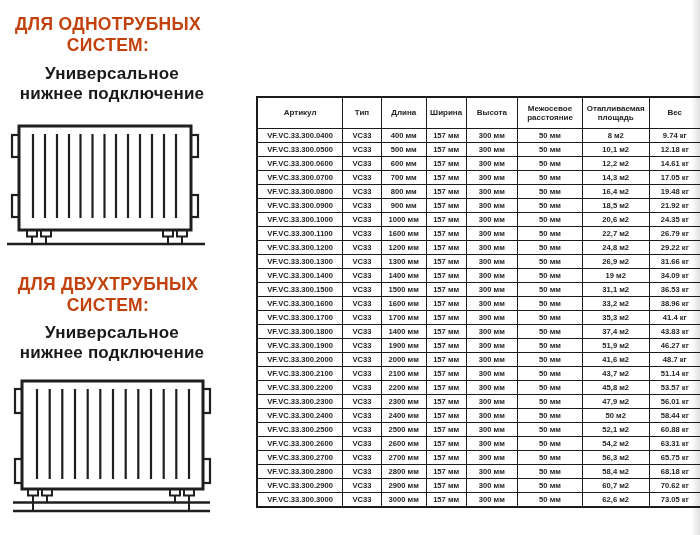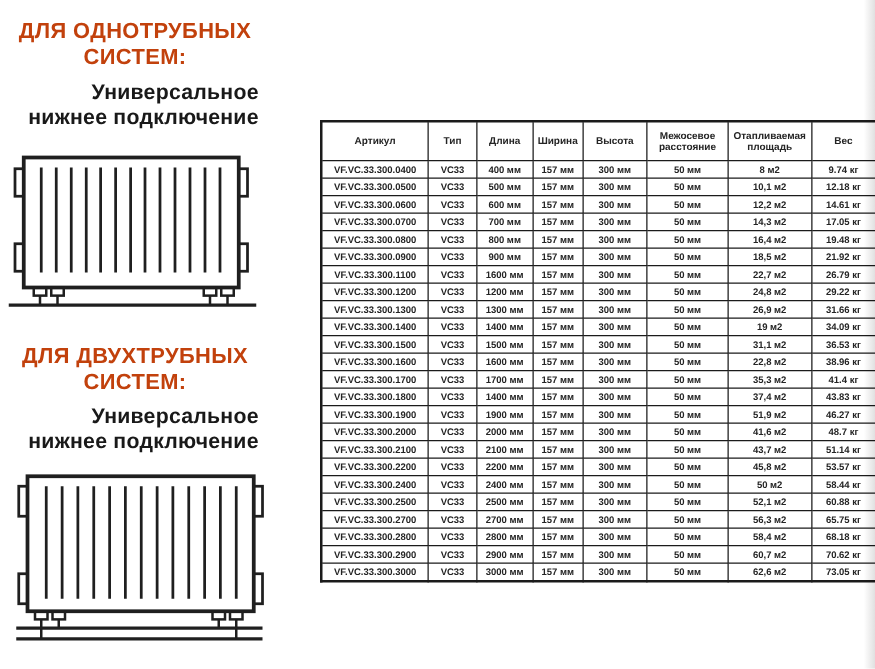--- a/index.html
+++ b/index.html
@@ -10,21 +10,21 @@
     color:#1f1f1f;
   }
   .heading {
     position:absolute; width:204px; left:6px;
     font-size:17.5px; line-height:21px; font-weight:800;
     letter-spacing:.3px; text-align:center; color:#c2410c;
   }
   .subheading {
     position:absolute; width:190px; left:17px;
     font-size:17px; line-height:20px; font-weight:700;
-    letter-spacing:.2px; text-align:right; color:#191919;
+    letter-spacing:.2px; text-align:center; color:#191919;
   }
   .diag { position:absolute; }
   table.spec {
     position:absolute; left:256px; top:96px; width:446px;
     border-collapse:collapse; table-layout:fixed; background:#fff;
     border:2.5px solid #1b1b1b;
   }
   .spec th, .spec td {
     border:1.6px solid #1b1b1b; text-align:center; vertical-align:middle;
     padding:0; font-weight:700; color:#242424; overflow:hidden;
@@ -208,20 +208,30 @@
         <td>VF.VC.33.300.0900</td>
         <td>VC33</td>
         <td>900 мм</td>
         <td>157 мм</td>
         <td>300 мм</td>
         <td>50 мм</td>
         <td>18,5 м2</td>
         <td>21.92 кг</td>
       </tr>
       <tr>
+        <td>VF.VC.33.300.1000</td>
+        <td>VC33</td>
+        <td>1000 мм</td>
+        <td>157 мм</td>
+        <td>300 мм</td>
+        <td>50 мм</td>
+        <td>20,6 м2</td>
+        <td>24.35 кг</td>
+      </tr>
+      <tr>
         <td>VF.VC.33.300.1100</td>
         <td>VC33</td>
         <td>1600 мм</td>
         <td>157 мм</td>
         <td>300 мм</td>
         <td>50 мм</td>
         <td>22,7 м2</td>
         <td>26.79 кг</td>
       </tr>
       <tr>
@@ -264,21 +274,21 @@
         <td>31,1 м2</td>
         <td>36.53 кг</td>
       </tr>
       <tr>
         <td>VF.VC.33.300.1600</td>
         <td>VC33</td>
         <td>1600 мм</td>
         <td>157 мм</td>
         <td>300 мм</td>
         <td>50 мм</td>
-        <td>22,8 м2</td>
+        <td>33,2 м2</td>
         <td>38.96 кг</td>
       </tr>
       <tr>
         <td>VF.VC.33.300.1700</td>
         <td>VC33</td>
         <td>1700 мм</td>
         <td>157 мм</td>
         <td>300 мм</td>
         <td>50 мм</td>
         <td>35,3 м2</td>
@@ -328,40 +338,60 @@
         <td>VF.VC.33.300.2200</td>
         <td>VC33</td>
         <td>2200 мм</td>
         <td>157 мм</td>
         <td>300 мм</td>
         <td>50 мм</td>
         <td>45,8 м2</td>
         <td>53.57 кг</td>
       </tr>
       <tr>
+        <td>VF.VC.33.300.2300</td>
+        <td>VC33</td>
+        <td>2300 мм</td>
+        <td>157 мм</td>
+        <td>300 мм</td>
+        <td>50 мм</td>
+        <td>47,9 м2</td>
+        <td>56.01 кг</td>
+      </tr>
+      <tr>
         <td>VF.VC.33.300.2400</td>
         <td>VC33</td>
         <td>2400 мм</td>
         <td>157 мм</td>
         <td>300 мм</td>
         <td>50 мм</td>
         <td>50 м2</td>
         <td>58.44 кг</td>
       </tr>
       <tr>
         <td>VF.VC.33.300.2500</td>
         <td>VC33</td>
         <td>2500 мм</td>
         <td>157 мм</td>
         <td>300 мм</td>
         <td>50 мм</td>
         <td>52,1 м2</td>
         <td>60.88 кг</td>
       </tr>
       <tr>
+        <td>VF.VC.33.300.2600</td>
+        <td>VC33</td>
+        <td>2600 мм</td>
+        <td>157 мм</td>
+        <td>300 мм</td>
+        <td>50 мм</td>
+        <td>54,2 м2</td>
+        <td>63.31 кг</td>
+      </tr>
+      <tr>
         <td>VF.VC.33.300.2700</td>
         <td>VC33</td>
         <td>2700 мм</td>
         <td>157 мм</td>
         <td>300 мм</td>
         <td>50 мм</td>
         <td>56,3 м2</td>
         <td>65.75 кг</td>
       </tr>
       <tr>

